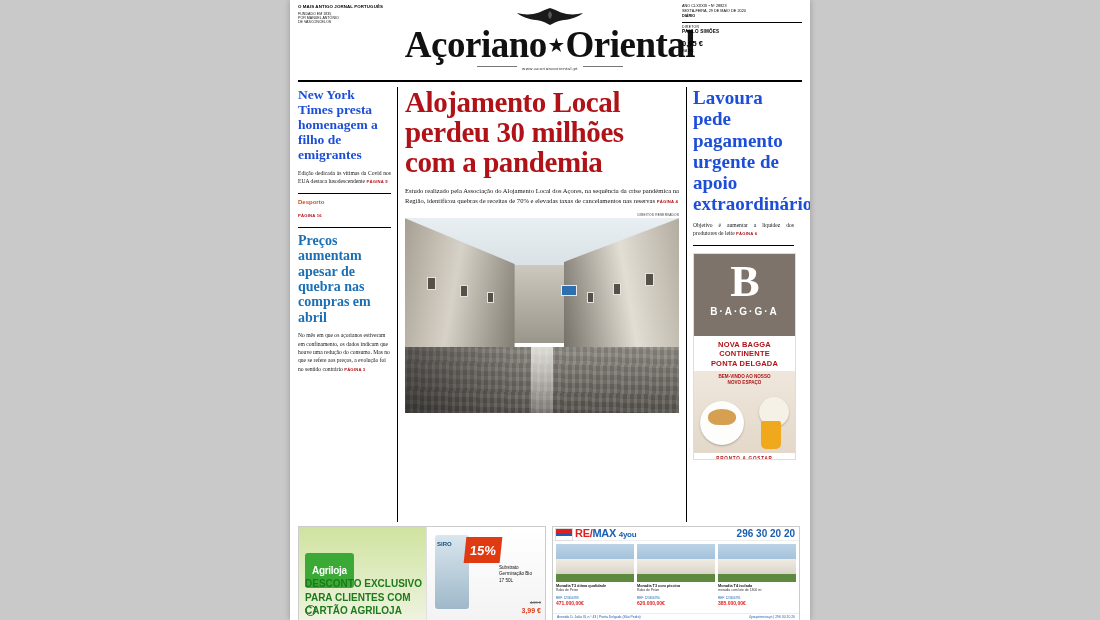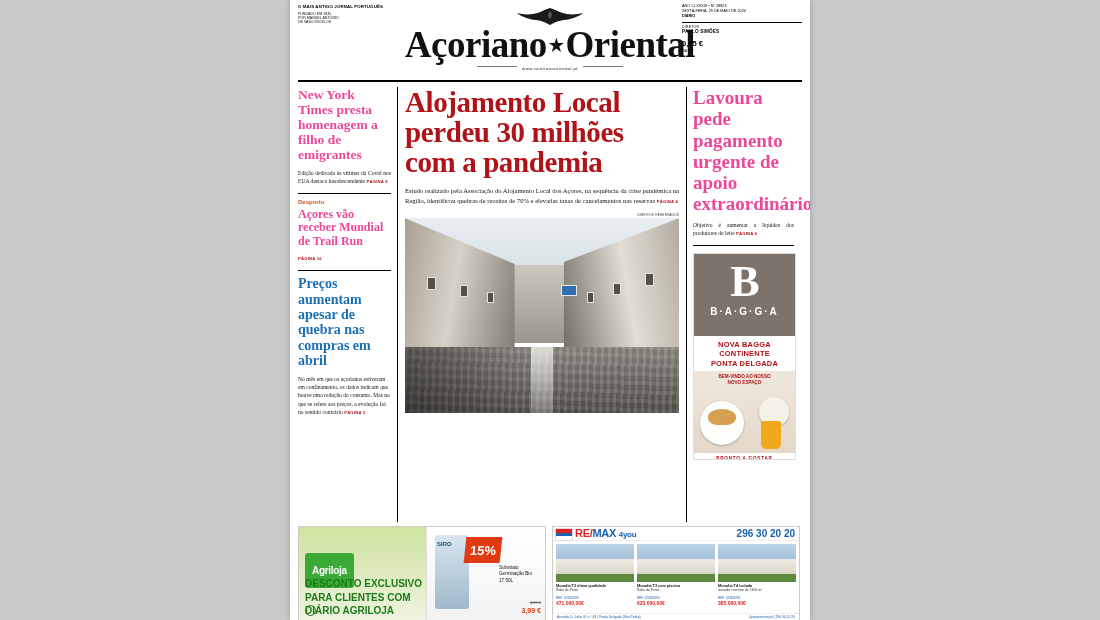--- a/index.html
+++ b/index.html
@@ -109,21 +109,21 @@
     height: 440px;
     box-sizing: border-box;
   }
   .col-left { width: 100px; padding-right: 6px; border-right: 1px solid #000; box-sizing: border-box;}
   .col-mid  { width: 288px; padding: 0 7px; box-sizing: border-box;}
   .col-right{ width: 108px; padding-left: 6px; border-left: 1px solid #000; box-sizing: border-box;}
 
   .hl-serif {
     font-family: "Liberation Serif", serif;
     font-weight: bold;
-    color: #ec4899;
+    color: #1d4ed8;
     line-height: 1.12;
   }
   .lead-left { font-size: 13.5px; }
   .lead-right { font-size: 19px; }
 
   .deck {
     font-family: "Liberation Serif", serif;
     font-size: 5.6px;
     line-height: 1.45;
     margin-top: 6px;
@@ -519,21 +519,20 @@
     <div class="col-left">
       <div class="hl-serif lead-left">New York Times presta homenagem a filho de emigrantes</div>
       <div class="deck">
         <span>Edição dedicada às vítimas da Covid nos EUA destaca lusodescendente</span>
         <span class="pag">PÁGINA 9</span>
       </div>
 
       <div class="sep"></div>
 
       <div class="kicker">Desporto</div>
-      <div class="hl-serif sub-hl">Açores vão receber Mundial de Trail Run</div>
       <div class="deck">
         <span class="pag">PÁGINA 16</span>
       </div>
 
       <div class="sep"></div>
 
       <div class="blue-hl">Preços aumentam apesar de quebra nas compras em abril</div>
       <div class="body-txt">
         <span>No mês em que os açorianos estiveram em confinamento, os dados indicam que houve uma redução do consumo. Mas no que se refere aos preços, a evolução foi no sentido contrário</span>
         <span class="pag">PÁGINA 3</span>
@@ -600,21 +599,21 @@
     </div>
   </div>
 
   <div class="bottom-ads">
 
     <div class="ad-agriloja">
       <div class="agri-logo">Agriloja</div>
       <div class="agri-txt">
         <div>DESCONTO EXCLUSIVO</div>
         <div>PARA CLIENTES COM</div>
-        <div>DIÁRIO AGRILOJA</div>
+        <div>CARTÃO AGRILOJA</div>
       </div>
       <div class="agri-card"></div>
       <div class="agri-right">
         <div class="siro-bag"></div>
         <div class="siro-label">SIRO</div>
         <div class="disc-badge">15%</div>
         <div class="siro-info">
           <div>Substrato</div>
           <div>Germinação Bio</div>
           <div>17 50L</div>

